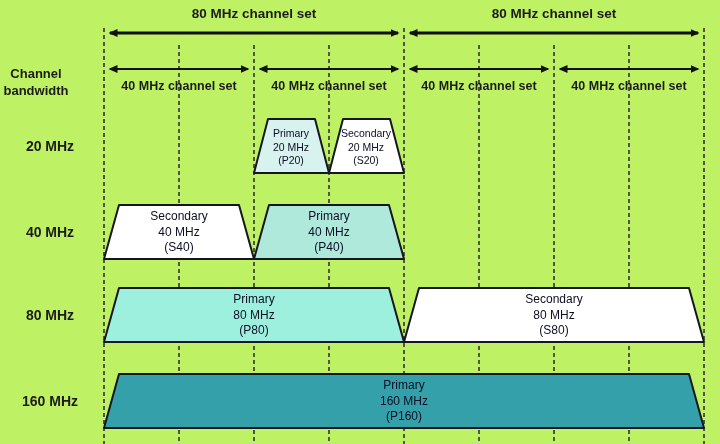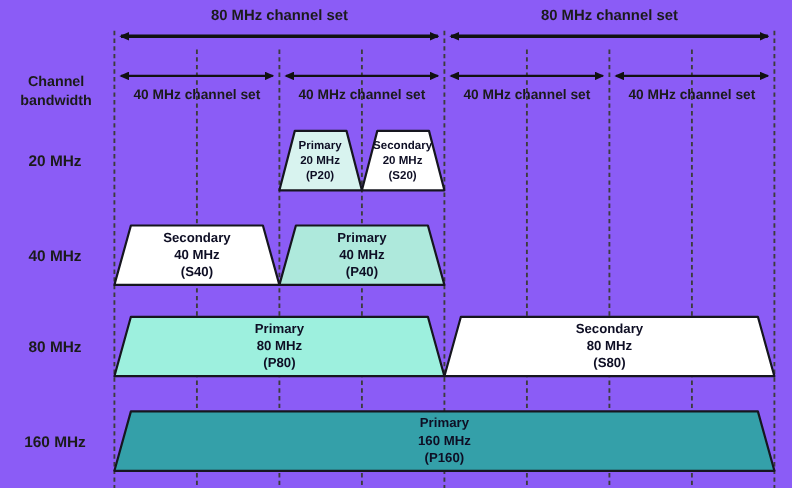--- a/index.html
+++ b/index.html
@@ -1,32 +1,32 @@
 <!DOCTYPE html>
 <html><head>
 <meta charset="utf-8">
 <style>
   html,body { margin:0; padding:0; background:#ffffff; }
   .stage {
-    position:relative; width:720px; height:444px; background:#8b5cf6;
+    position:relative; width:720px; height:444px; background:#bef264;
     font-family:"Liberation Sans", sans-serif; overflow:hidden;
   }
   .stage svg { position:absolute; left:0; top:0; }
   .txt { position:absolute; white-space:nowrap; color:#1b1b1b; }
   .hdr80 { font-size:13.5px; font-weight:600; transform:translateX(-50%); }
   .hdr40 { font-size:12.5px; font-weight:600; transform:translateX(-50%);text-align:right; }
   .axis-title {
     font-size:13px; font-weight:700; text-align:center; line-height:17px;
     transform:translateX(-50%);
   }
   .row-label { font-size:14px; font-weight:700; transform:translate(-50%,-50%); }
   .blk-label {
     position:absolute; transform:translate(-50%,-50%);
     display:flex; flex-direction:column; align-items:center;
-    color:#0e0e24; text-align:center; line-height:1.3; white-space:nowrap;font-weight:bold;
+    color:#0e0e24; text-align:center; line-height:1.3; white-space:nowrap;
   }
   .blk-label.small { font-size:10.5px; }
   .blk-label.med   { font-size:12px;   }
 </style>
 </head>
 <body>
 
 <div class="stage">
 
   <svg width="720" height="444" viewBox="0 0 720 444">
@@ -79,21 +79,21 @@
   </svg>
 
   <div class="txt hdr80" style="left:254px; top:6px;">80 MHz channel set</div>
   <div class="txt hdr80" style="left:554px; top:6px;">80 MHz channel set</div>
 
   <div class="txt hdr40" style="left:179px; top:79px;">40 MHz channel set</div>
   <div class="txt hdr40" style="left:329px; top:79px;">40 MHz channel set</div>
   <div class="txt hdr40" style="left:479px; top:79px;">40 MHz channel set</div>
   <div class="txt hdr40" style="left:629px; top:79px;">40 MHz channel set</div>
 
-  <div class="txt axis-title" style="left:51px; top:65px;">
+  <div class="txt axis-title" style="left:36px; top:65px;">
     <div>Channel</div>
     <div>bandwidth</div>
   </div>
   <div class="txt row-label" style="left:50px; top:146px;">20 MHz</div>
   <div class="txt row-label" style="left:50px; top:232px;">40 MHz</div>
   <div class="txt row-label" style="left:50px; top:315px;">80 MHz</div>
   <div class="txt row-label" style="left:50px; top:401px;">160 MHz</div>
 
   <div class="blk-label small" style="left:291px; top:147px;">
     <span>Primary</span>

